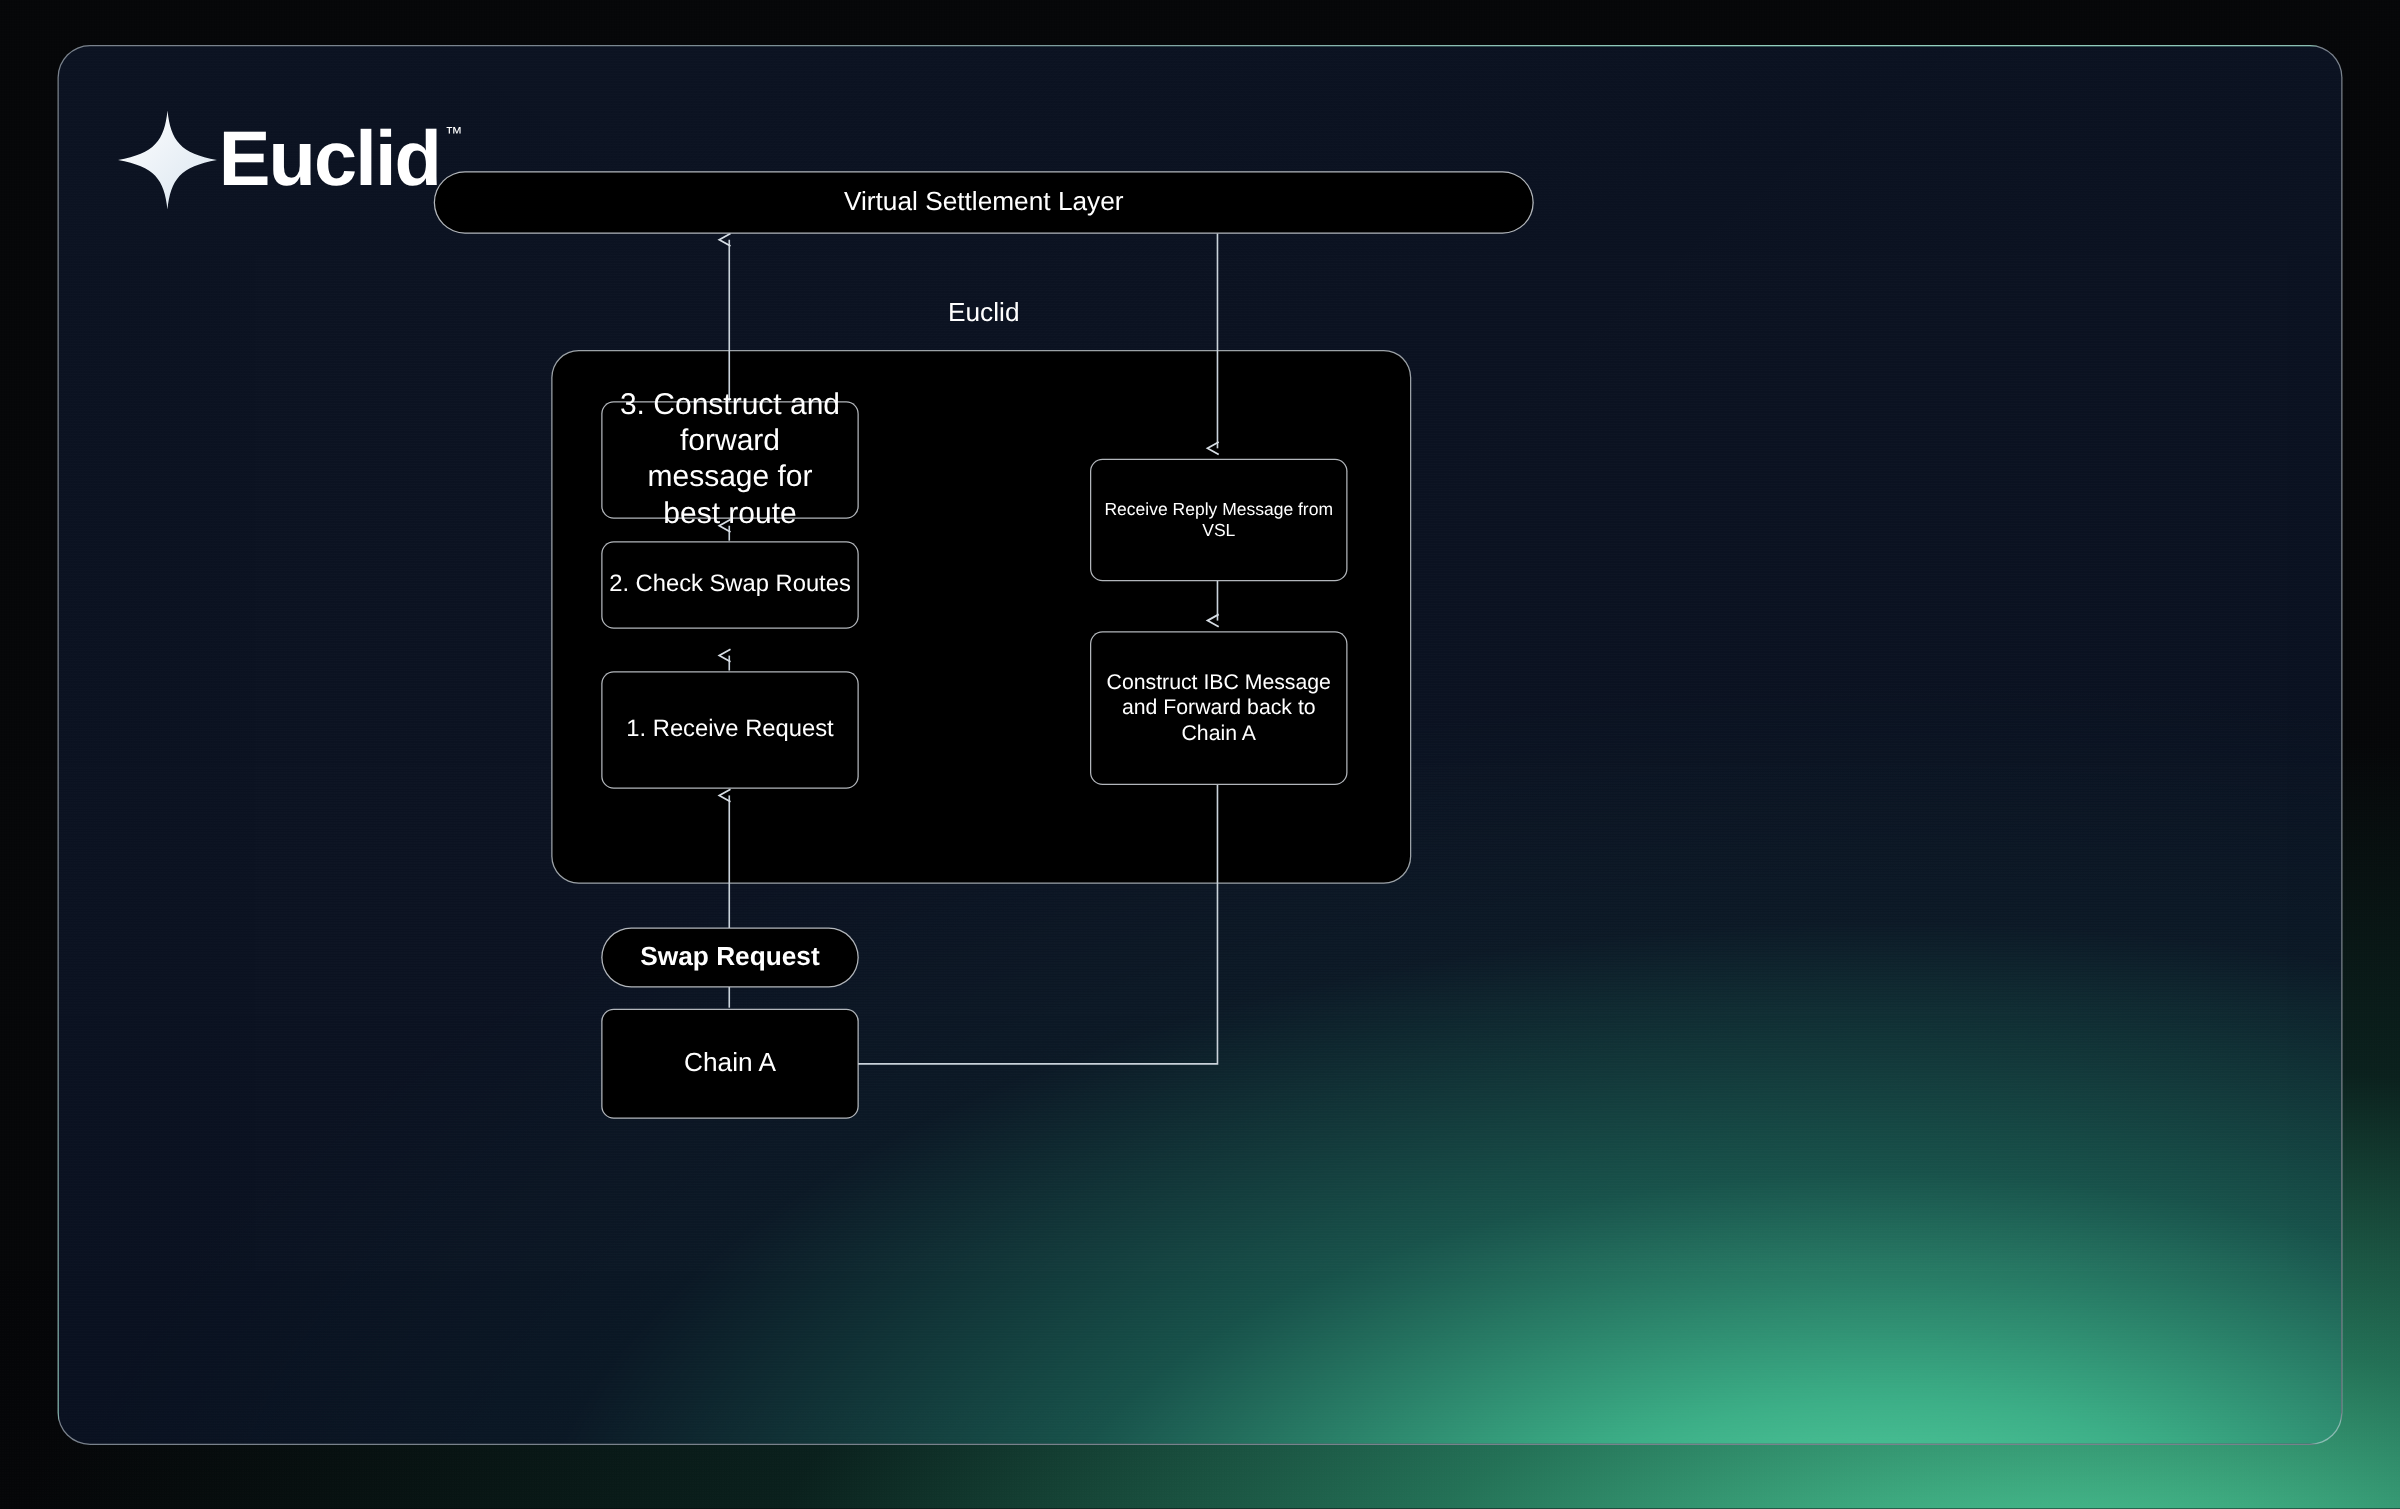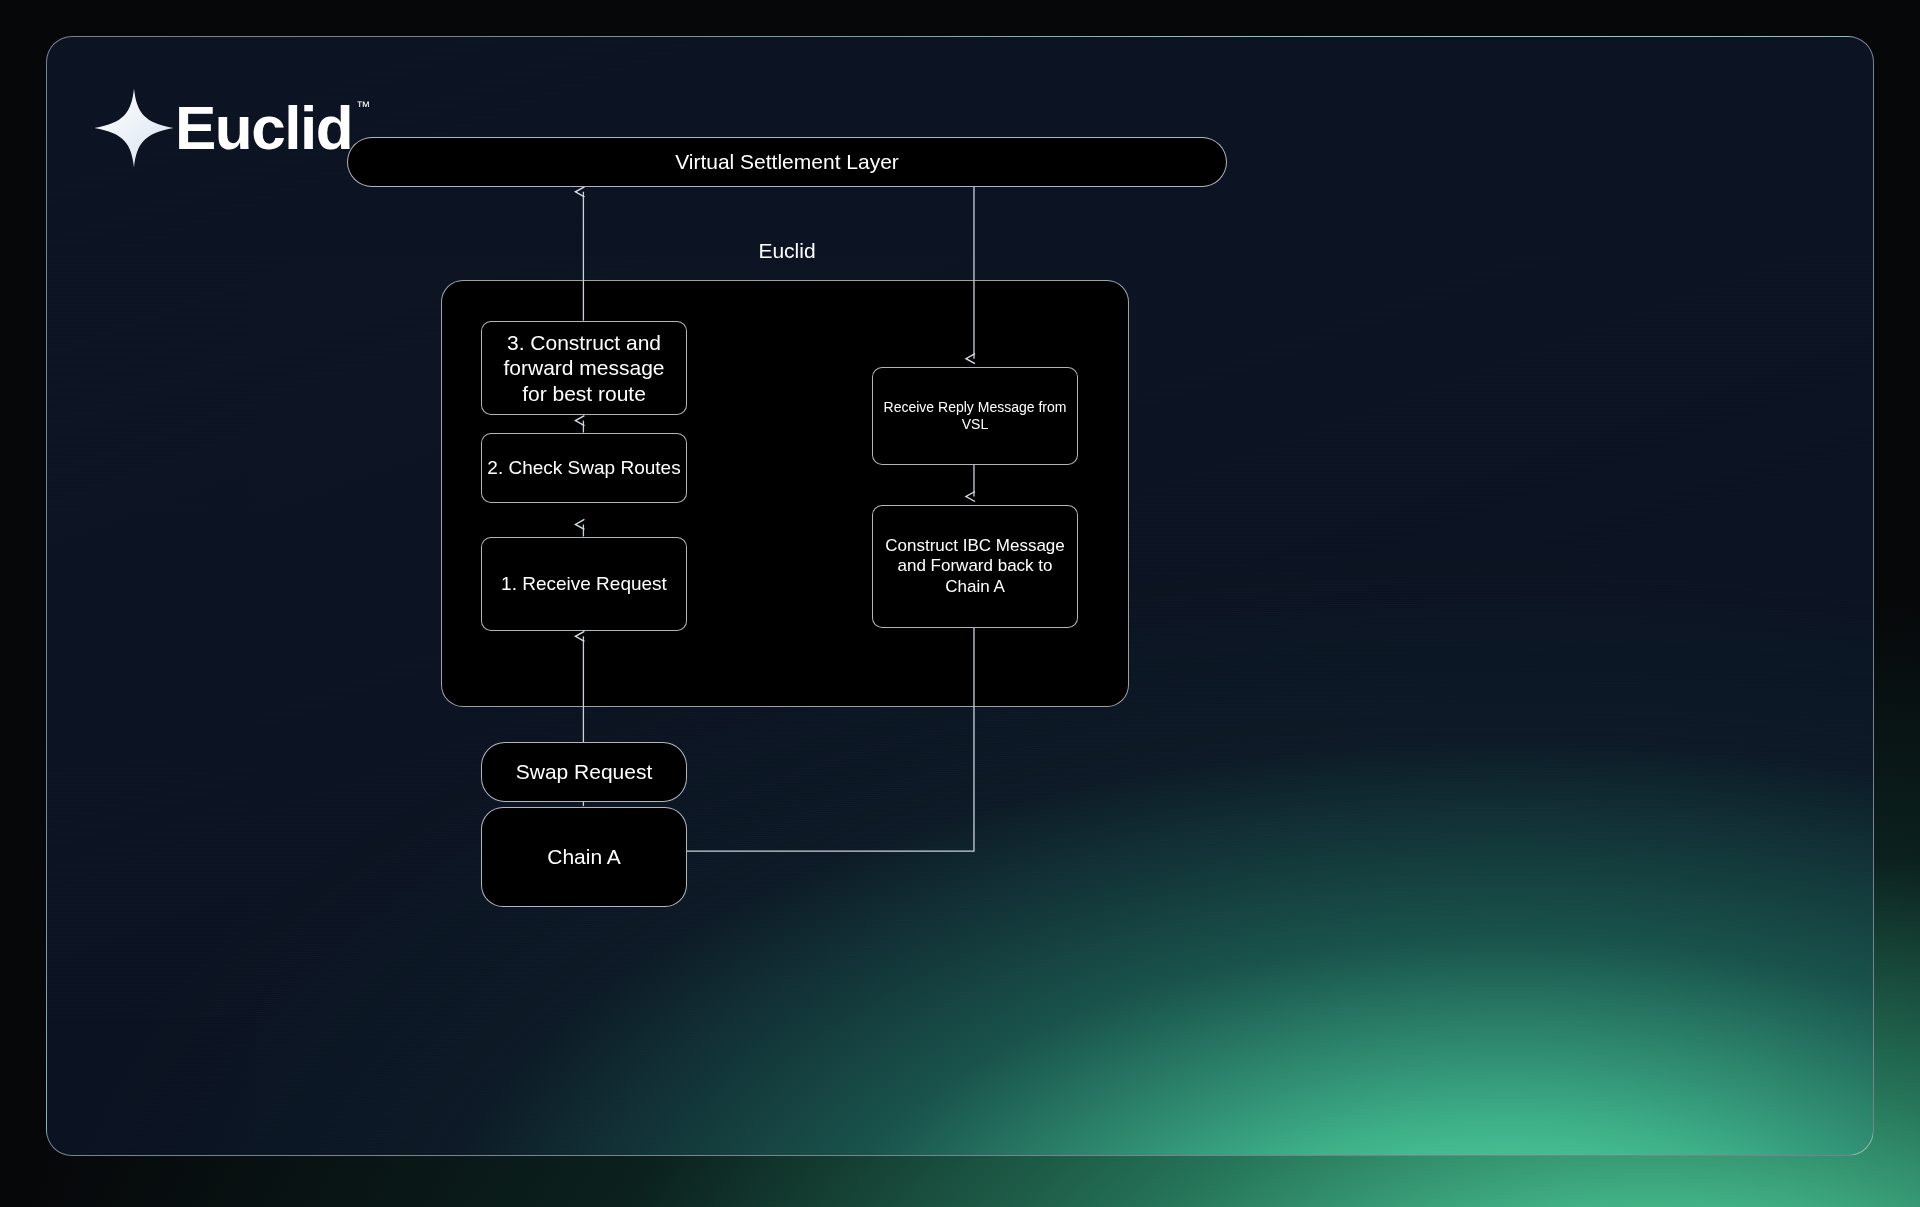--- a/index.html
+++ b/index.html
@@ -118,31 +118,31 @@
     position: absolute;
     left: 394px; top: 243px;
     width: 688px; height: 427px;
     border-radius: 22px;
     border: 1px solid rgba(216,224,231,0.72);
     background: #000000;
     z-index: 11;
   }
 
   
-  #n3 { left: 434px; top: 284px; width: 206px; height: 94px; border-radius: 10px; font-size: 21px; padding: 0 10px; }
+  #n3 { left: 434px; top: 284px; width: 206px; height: 94px; border-radius: 10px; font-size: 24px; padding: 0 10px; }
   #n2 { left: 434px; top: 396px; width: 206px; height: 70px; border-radius: 10px; font-size: 19px; padding: 0 0; }
   #n1 { left: 434px; top: 500px; width: 206px; height: 94px; border-radius: 10px; font-size: 19px; padding: 0 10px; }
 
   
   #r1 { left: 825px; top: 330px; width: 206px; height: 98px; border-radius: 10px; font-size: 14px; padding: 0 10px; }
   #r2 { left: 825px; top: 468px; width: 206px; height: 123px; border-radius: 10px; font-size: 17px; padding: 0 12px; }
 
   
-  #swap  { left: 434px; top: 705px; width: 206px; height: 60px; border-radius: 24px; font-size: 21px; }
-  #chain { left: 434px; top: 770px; width: 206px; height: 100px; border-radius: 22px; font-size: 21px; }
+  #swap  { left: 434px; top: 705px; width: 206px; height: 48px; border-radius: 24px; font-size: 21px; font-weight: bold; }
+  #chain { left: 434px; top: 770px; width: 206px; height: 88px; border-radius: 10px; font-size: 21px; }
 
   .node span { display: block; }
 </style>
 </head>
 <body>
 
 <div id="page">
   <div id="card">
 
     <div id="logo">

